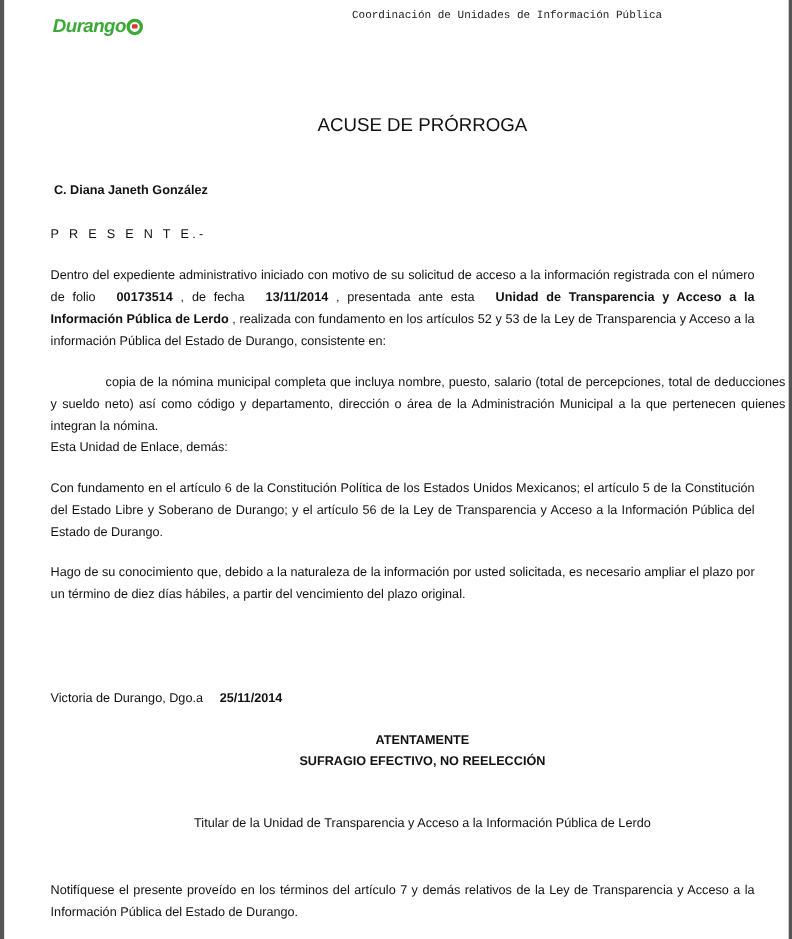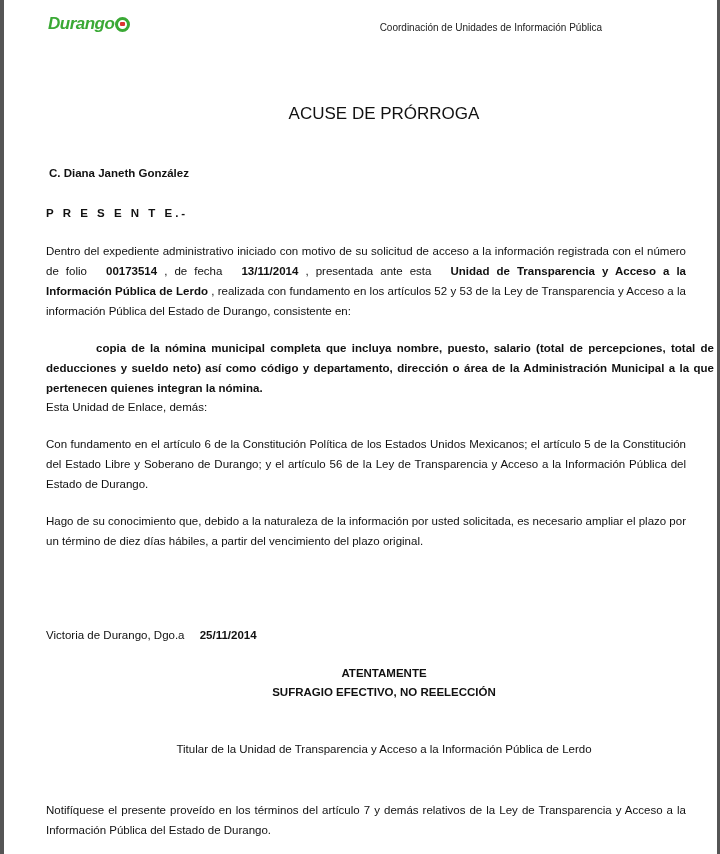--- a/index.html
+++ b/index.html
@@ -12,31 +12,31 @@
   }
   .border-left { position: absolute; left: 0; top: 0; width: 4px; height: 854px; background: #555; }
   .border-right { position: absolute; left: 717px; top: 0; width: 3px; height: 854px; background: #555; }
   .page { position: absolute; left: 4px; top: 0; width: 616px; height: 854px; background: #fff; }
 
   .logo { position: absolute; left: 44px; top: 14px; display: flex; align-items: center; }
   .logo-text { font-family: "Liberation Sans", sans-serif; font-weight: bold; font-style: italic; font-size: 17px; color: #3aa935; letter-spacing: -0.5px; }
   .logo-badge { width: 15px; height: 15px; border-radius: 50%; border: 3px solid #3aa935; background: #fff; margin-left: 1px; position: relative; box-sizing: border-box; }
   .logo-badge::after { content: ""; position: absolute; left: 2px; top: 2px; width: 5px; height: 4px; background: #d33; border-radius: 1px; }
 
-  .header-org { position: absolute; right: 18px; top: 22px; font-size: 10px; color: #222; }
+  .header-org { position: absolute; right: 18px; top: 9px; font-size: 10px; color: #222; font-family: Liberation Mono, monospace; }
 
   .title { position: absolute; left: 0; width: 760px; top: 104px; text-align: center; font-size: 17px; color: #111; }
 
   .recipient { position: absolute; left: 45px; top: 167px; font-size: 11.5px; font-weight: bold; }
-  .presente { position: absolute; left: 42px; top: 207px; font-size: 11.5px; font-weight: bold; letter-spacing: 3px; }
+  .presente { position: absolute; left: 42px; top: 207px; font-size: 11.5px; font-weight: normal; letter-spacing: 3px; }
 
   .para { position: absolute; left: 42px; width: 640px; font-size: 11.5px; line-height: 20px; text-align: justify; }
   .para b { font-weight: bold; padding-left: 12px; }
   .p1 { top: 241px; }
-  .p-request { top: 338px; left: 42px; width: 668px; font-weight: bold; text-indent: 50px; }
+  .p-request { top: 338px; left: 42px; width: 668px; font-weight: normal; text-indent: 50px; }
   .p-unidad { top: 397px; }
   .p2 { top: 434px; }
   .p3 { top: 511px; }
   .p4 { top: 568px; }
   .p5 { top: 625px; }
   .center { position: absolute; left: 0; width: 760px; text-align: center; font-size: 11.5px; font-weight: bold; }
   .c1 { top: 667px; }
   .c2 { top: 686px; }
   .titular { position: absolute; left: 0; width: 760px; top: 743px; text-align: center; font-size: 11.5px; }
   .p6 { top: 800px; }

